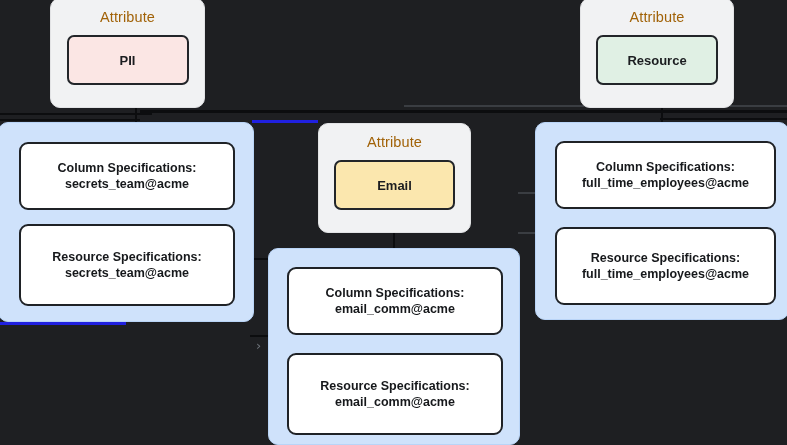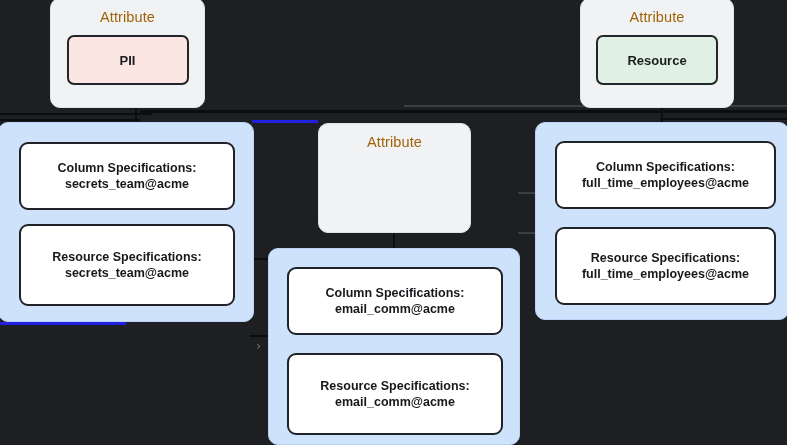--- a/index.html
+++ b/index.html
@@ -126,20 +126,21 @@
 
   <div class="chevron" style="left:256px; top:339px;">›</div>
 
   <div class="attr-group" style="left:50px; top:-2px; width:155px; height:110px;">
     <div class="attr-group-title">Attribute</div>
     <div class="attr-node" style="width:122px; height:50px; background:#fbe6e4;">PII</div>
   </div>
 
   <div class="attr-group" style="left:318px; top:123px; width:153px; height:110px;">
     <div class="attr-group-title">Attribute</div>
+    <div class="attr-node" style="width:121px; height:50px; background:#fbe7ae;">Email</div>
   </div>
 
   <div class="attr-group" style="left:580px; top:-2px; width:154px; height:110px;">
     <div class="attr-group-title">Attribute</div>
     <div class="attr-node" style="width:122px; height:50px; background:#e0f0e4;">Resource</div>
   </div>
 
   <div class="spec-group" style="left:-2px; top:122px; width:256px; height:200px;">
     <div class="spec-node" style="left:20px; top:19px; width:216px; height:68px;">
       <span class="ln">Column Specifications:</span>

